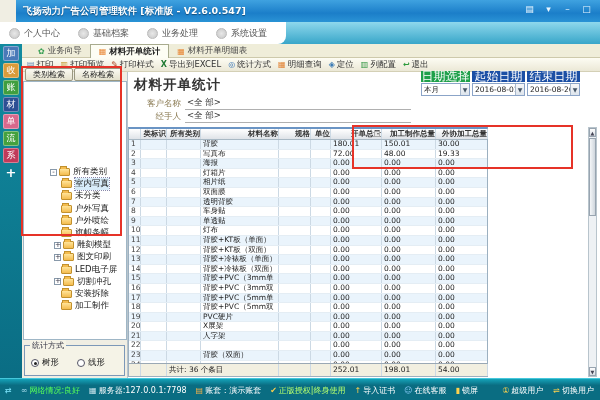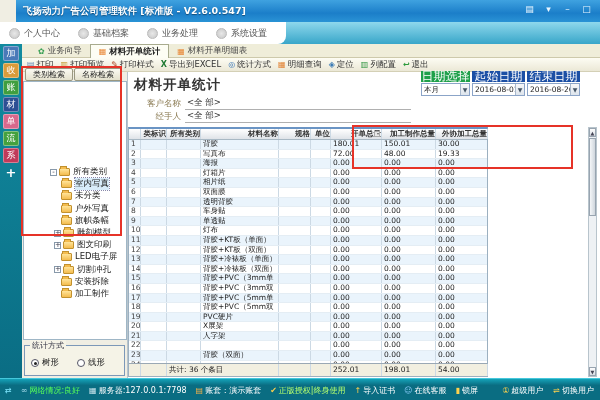--- a/index.html
+++ b/index.html
@@ -253,20 +253,25 @@
           <span class="tlabel">未分类</span>
         </div>
         <div class="tline">
           <span class="indent"></span>
           <span class="folder"></span>
           <span class="tlabel">户外写真</span>
         </div>
         <div class="tline">
           <span class="indent"></span>
           <span class="folder"></span>
+          <span class="tlabel">户外喷绘</span>
+        </div>
+        <div class="tline">
+          <span class="indent"></span>
+          <span class="folder"></span>
           <span class="tlabel">旗帜条幅</span>
         </div>
         <div class="tline">
           <span class="indent" style="width: 4px;"></span>
           <span class="expbox">+</span>
           <span class="folder"></span>
           <span class="tlabel">雕刻模型</span>
         </div>
         <div class="tline">
           <span class="indent" style="width: 4px;"></span>

